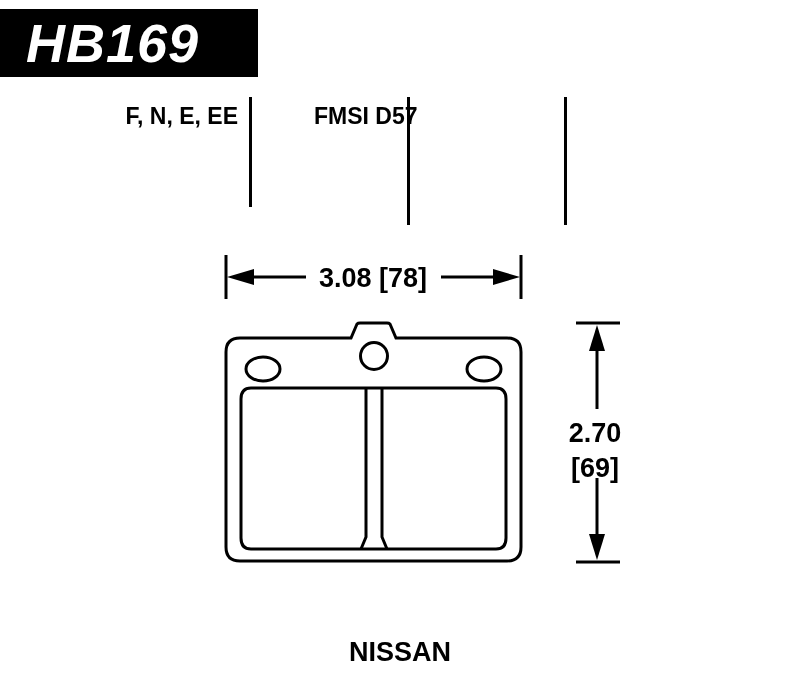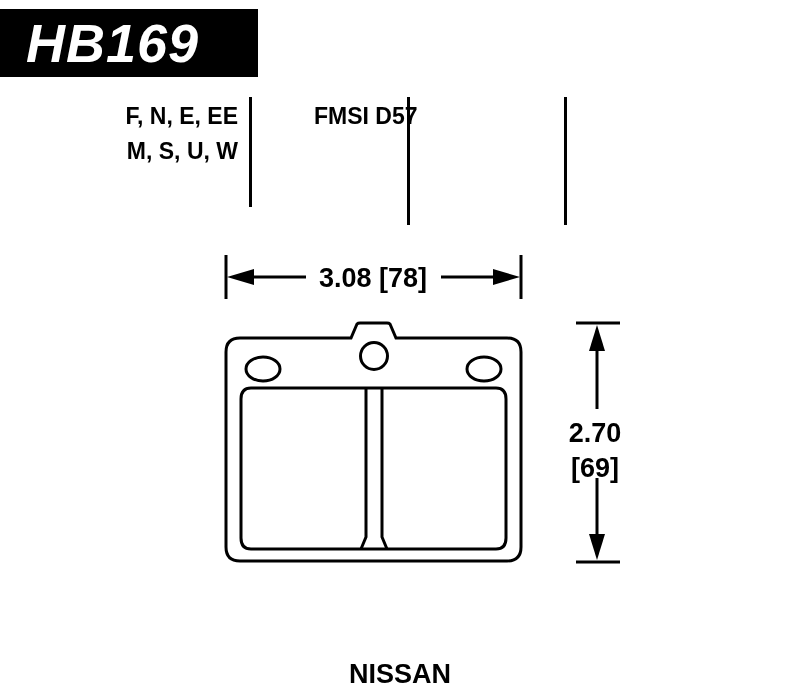--- a/index.html
+++ b/index.html
@@ -7,36 +7,35 @@
   .banner{position:absolute;left:0;top:9px;width:258px;height:68px;background:#000;display:flex;align-items:center;box-sizing:border-box;padding-left:26px;font-style:italic;}
   .banner span{color:#fff;font-size:54px;font-weight:bold;letter-spacing:1px;line-height:1;}
   .cell{position:absolute;font-weight:bold;font-size:23px;line-height:35px;white-space:nowrap;}
   .shape-codes{left:0;top:99px;width:238px;text-align:right;}
   .fmsi{left:266px;top:99px;margin-left:48px;}
   .thickness{left:578px;top:106px;}
   .vline{position:absolute;width:3px;background:#000;}
   .vline1{left:249px;top:97px;height:110px;}
   .vline2{left:407px;top:97px;height:128px;}
   .vline3{left:564px;top:97px;height:128px;}
-  .brand{position:absolute;left:0;top:637px;width:800px;text-align:center;font-size:27px;font-weight:bold;margin-top:22px;}
+  .brand{position:absolute;left:0;top:637px;width:800px;text-align:center;font-size:27px;font-weight:bold;}
   svg.diagram{position:absolute;left:0;top:0;}
   .dim-text{font-family:"Liberation Sans",sans-serif;font-size:27px;font-weight:bold;fill:#000;}
 </style>
 </head>
 <body>
 
 <div class="page">
 
   <div class="banner">
     <span>HB169</span>
   </div>
 
   <div class="cell shape-codes">
     <div>F, N, E, EE</div>
-    <div>M, S, U, W</div>
   </div>
 
   <div class="vline vline1"></div>
 
   <div class="cell fmsi">
     <div>FMSI D57</div>
   </div>
 
   <div class="vline vline2"></div>
   <div class="vline vline3"></div>

